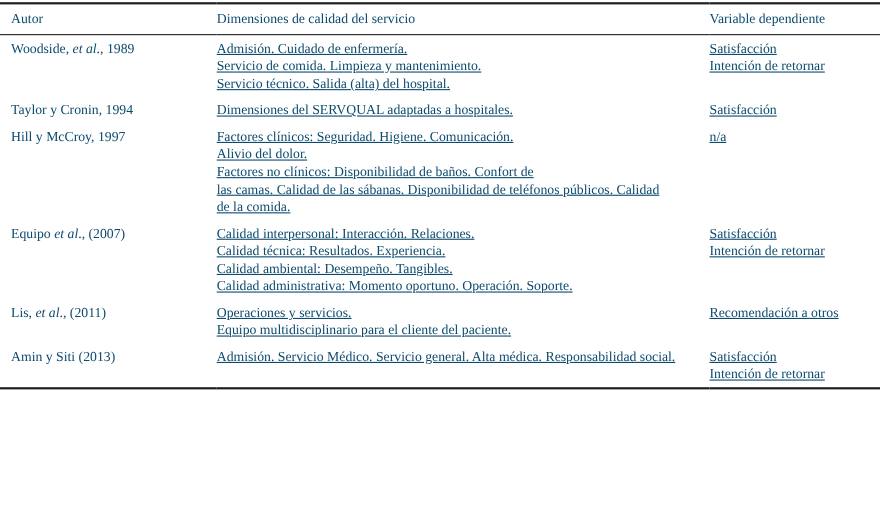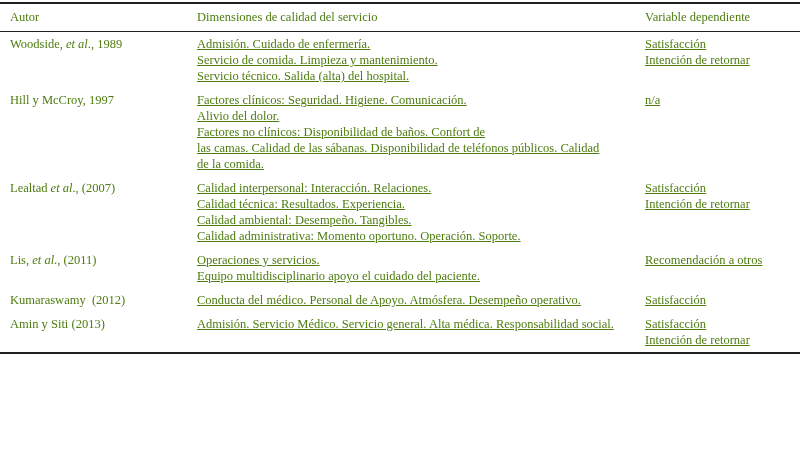--- a/index.html
+++ b/index.html
@@ -3,21 +3,21 @@
 <meta charset="utf-8">
 <style>
   html, body { margin: 0; padding: 0; background: #ffffff; }
   .page {
     width: 800px; height: 470px; background: #ffffff;
     box-sizing: border-box; padding-top: 2px; overflow: hidden;
   }
   table.doc-table {
     width: 800px; border-collapse: collapse; table-layout: fixed;
     font-family: "Liberation Serif", "DejaVu Serif", serif;
-    font-size: 12.5px; line-height: 16px; color: #4d7c0f;
+    font-size: 12.5px; line-height: 16px; color: #0c4a6e;
     border-top: 2px solid #1f1f1f;
     border-bottom: 2.5px solid #1f1f1f;
   }
   col.c1 { width: 197px; } col.c2 { width: 448px; } col.c3 { width: 155px; }
   th {
     font-weight: normal; text-align: left;
     border-bottom: 1.5px solid #1f1f1f;
     padding: 5px 0 6px 0;
   }
   th.first, td.author { padding-left: 10px; }
@@ -51,71 +51,71 @@
           <div class="ln">Admisión. Cuidado de enfermería.</div>
           <div class="ln">Servicio de comida. Limpieza y mantenimiento.</div>
           <div class="ln">Servicio técnico. Salida (alta) del hospital.</div>
         </td>
         <td class="dep">
           <div class="ln">Satisfacción</div>
           <div class="ln">Intención de retornar</div>
         </td>
       </tr>
 
+      <tr>
+        <td class="author"><span>Taylor y Cronin, 1994</span><i></i><span></span></td>
+        <td class="dims">
+          <div class="ln">Dimensiones del SERVQUAL adaptadas a hospitales.</div>
+        </td>
+        <td class="dep">
+          <div class="ln">Satisfacción</div>
+        </td>
+      </tr>
 
       <tr>
         <td class="author"><span>Hill y McCroy, 1997</span><i></i><span></span></td>
         <td class="dims">
           <div class="ln">Factores clínicos: Seguridad. Higiene. Comunicación.</div>
           <div class="ln">Alivio del dolor.</div>
           <div class="ln">Factores no clínicos: Disponibilidad de baños. Confort de</div>
           <div class="ln">las camas. Calidad de las sábanas. Disponibilidad de teléfonos públicos. Calidad</div>
           <div class="ln">de la comida.</div>
         </td>
         <td class="dep">
           <div class="ln">n/a</div>
         </td>
       </tr>
 
       <tr>
-        <td class="author"><span>Lealtad </span><i>et al</i><span>., (2007)</span></td>
+        <td class="author"><span>Equipo </span><i>et al</i><span>., (2007)</span></td>
         <td class="dims">
           <div class="ln">Calidad interpersonal: Interacción. Relaciones.</div>
           <div class="ln">Calidad técnica: Resultados. Experiencia.</div>
           <div class="ln">Calidad ambiental: Desempeño. Tangibles.</div>
           <div class="ln">Calidad administrativa: Momento oportuno. Operación. Soporte.</div>
         </td>
         <td class="dep">
           <div class="ln">Satisfacción</div>
           <div class="ln">Intención de retornar</div>
         </td>
       </tr>
 
       <tr>
         <td class="author"><span>Lis, </span><i>et al</i><span>., (2011)</span></td>
         <td class="dims">
           <div class="ln">Operaciones y servicios.</div>
-          <div class="ln">Equipo multidisciplinario apoyo el cuidado del paciente.</div>
+          <div class="ln">Equipo multidisciplinario para el cliente del paciente.</div>
         </td>
         <td class="dep">
           <div class="ln">Recomendación a otros</div>
         </td>
       </tr>
 
 
 
-      <tr>
-        <td class="author"><span>Kumaraswamy  (2012)</span><i></i><span></span></td>
-        <td class="dims">
-          <div class="ln">Conducta del médico. Personal de Apoyo. Atmósfera. Desempeño operativo.</div>
-        </td>
-        <td class="dep">
-          <div class="ln">Satisfacción</div>
-        </td>
-      </tr>
 
       <tr>
         <td class="author"><span>Amin y Siti (2013)</span><i></i><span></span></td>
         <td class="dims">
           <div class="ln">Admisión. Servicio Médico. Servicio general. Alta médica. Responsabilidad social.</div>
         </td>
         <td class="dep">
           <div class="ln">Satisfacción</div>
           <div class="ln">Intención de retornar</div>
         </td>

